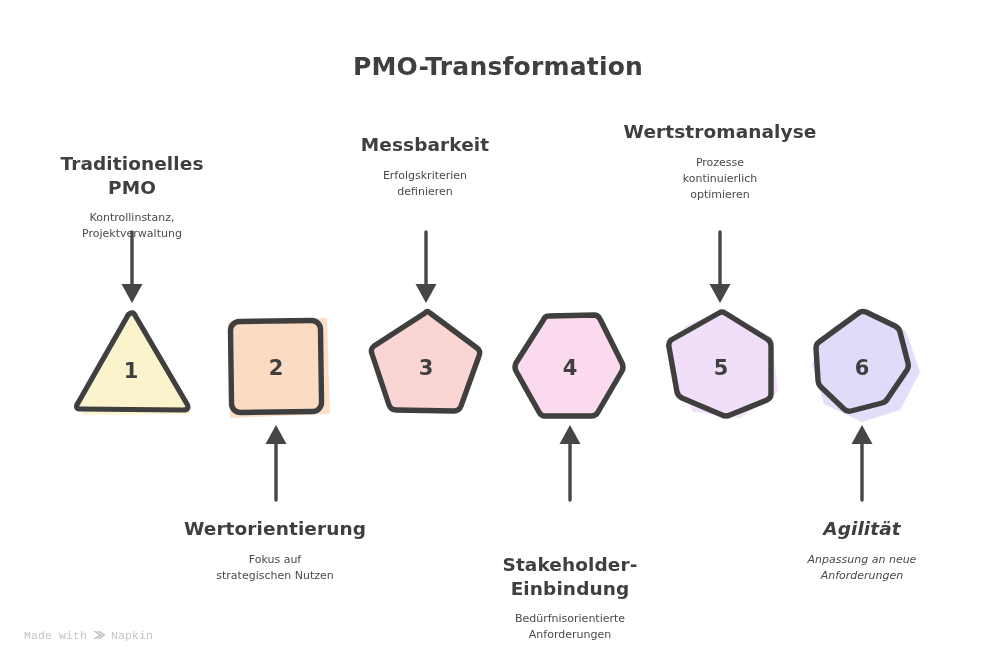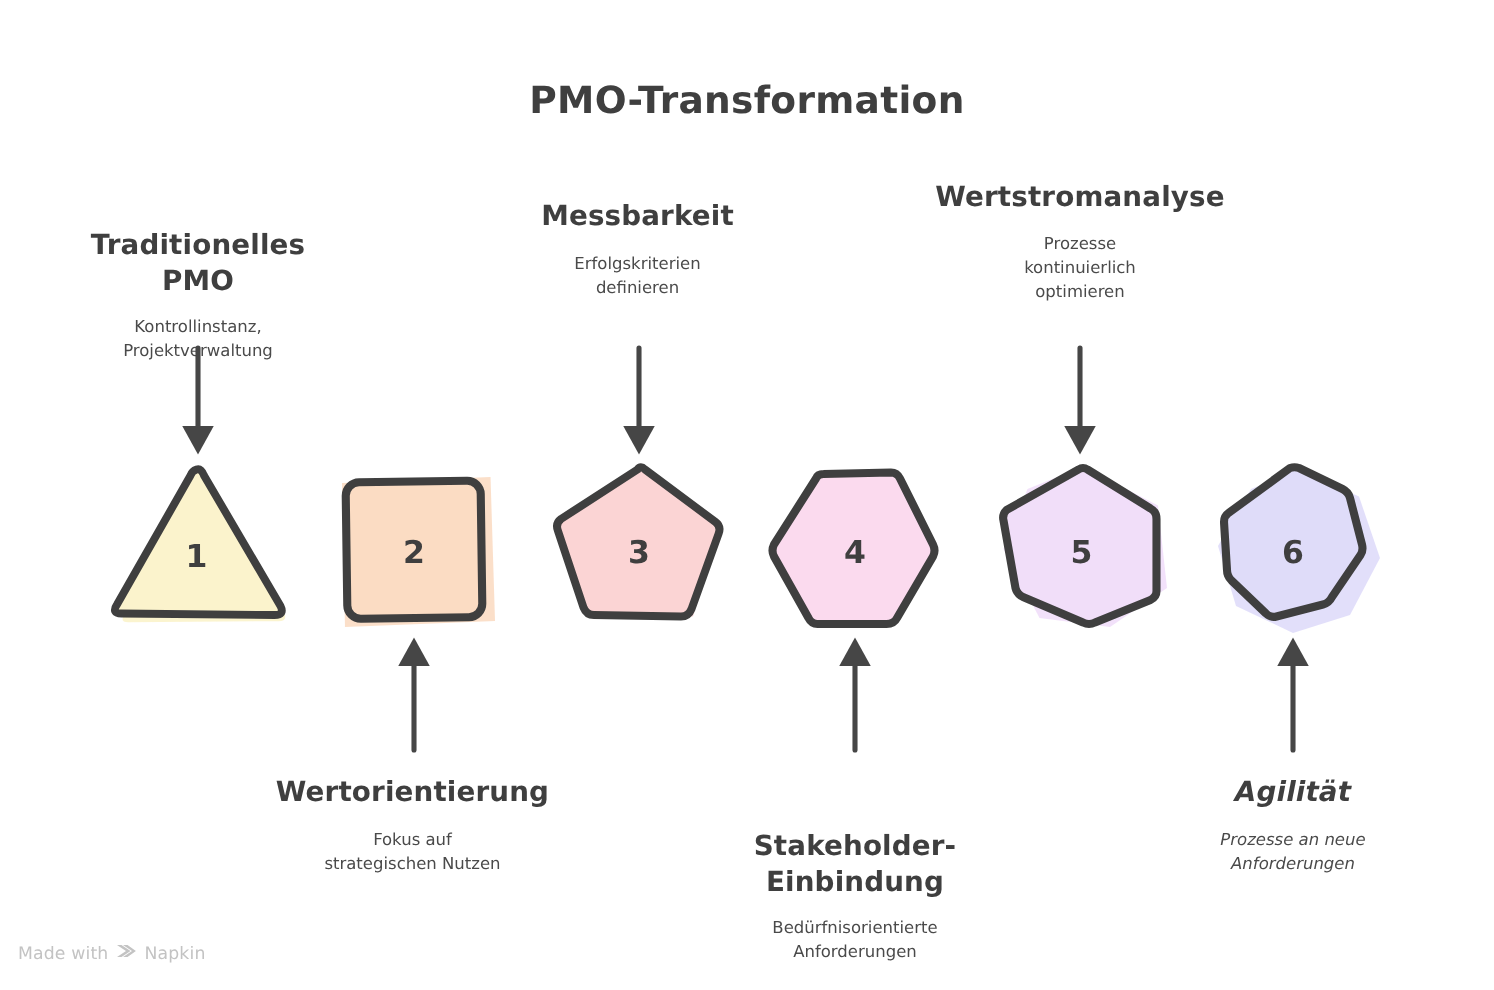--- a/index.html
+++ b/index.html
@@ -66,28 +66,29 @@
   .shape-number {
     font-family: "DejaVu Sans", sans-serif;
     font-size: 21px;
     font-weight: bold;
     fill: #3f3f3f;
   }
 
   
   .footer-credit {
     position: absolute;
-    left: 12px;
+    left: 24px;
     bottom: 18px;
     display: flex;
     align-items: center;
     gap: 5px;
     font-size: 11.5px;
     color: #c3c3c3;
     letter-spacing: 0.1px;
+    font-family: Liberation Mono, monospace;
   }
   .footer-logo {
     display: inline-block;
     line-height: 0;
   }
 </style>
 </head>
 <body>
 
 <div id="stage">
@@ -122,21 +123,21 @@
 
   <div class="label-block" style="left:455px; top:541px; width:230px;margin-top:12px;">
     <div class="label-title">Stakeholder-
 Einbindung</div>
     <div class="label-desc">Bedürfnisorientierte
 Anforderungen</div>
   </div>
 
   <div class="label-block" style="left:752px; top:517px; width:220px;font-style:italic;">
     <div class="label-title">Agilität</div>
-    <div class="label-desc">Prozesse an neue
+    <div class="label-desc">Anpassung an neue
 Anforderungen</div>
   </div>
 
   <svg class="svg-layer" width="996" height="660" viewBox="0 0 996 660">
 
     <g>
       <line x1="132" y1="232" x2="132" y2="288" stroke="#464646" stroke-width="3.4" stroke-linecap="round"></line>
       <path d="M121.5 284 L132 303 L142.5 284 Z" fill="#464646"></path>
     </g>
     <g>

